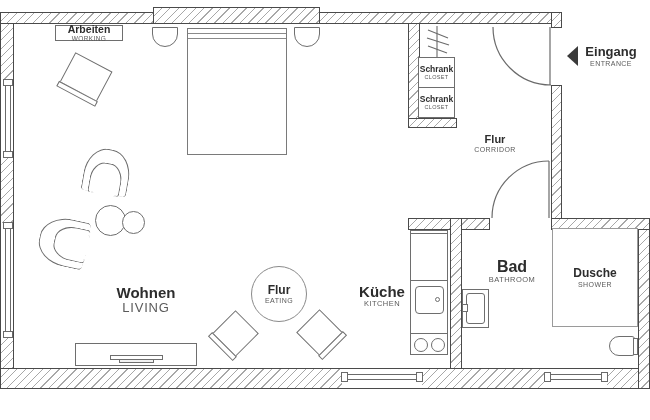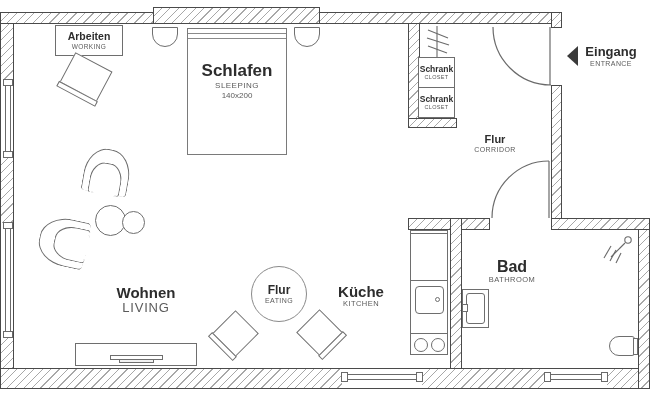--- a/index.html
+++ b/index.html
@@ -106,39 +106,34 @@
 
     <g stroke="#6a6a6a" fill="none" stroke-width="1.1">
       <circle cx="628" cy="240" r="3.2"></circle>
       <line x1="625" y1="243" x2="611" y2="257"></line>
       <line x1="611" y1="246" x2="604" y2="258"></line>
       <line x1="616" y1="250" x2="610" y2="261"></line>
       <line x1="621" y1="253" x2="616" y2="263"></line>
     </g>
   </svg>
 
-  <div class="furn" style="left:55px;top:25px;width:68px;height:31px;">
+  <div class="furn" style="left:55px;top:25px;width:68px;height:16px;">
     <div class="boxlbl" style="left:0;top:0;right:0;bottom:0;">
       <span class="de" style="font-size:10.5px;">Arbeiten</span>
       <span class="en" style="font-size:6.5px;">WORKING</span>
     </div>
   </div>
   <div class="chair" style="left:65px;top:60px;width:42px;height:34px;transform:rotate(28deg);">
     <div class="back"></div>
   </div>
 
   <div class="furn" style="left:152px;top:27px;width:26px;height:20px;border-radius:0 0 13px 13px;"></div>
   <div class="furn" style="left:294px;top:27px;width:26px;height:20px;border-radius:0 0 13px 13px;"></div>
   <div class="furn" style="left:187px;top:28px;width:100px;height:127px;border-color:#7a7a7a;">
     <div style="position:absolute;left:0;right:0;top:4px;height:4px;border-top:1px solid #8a8a8a;border-bottom:1px solid #8a8a8a;"></div>
-    <div class="boxlbl" style="left:0;right:0;top:32px;">
-      <span class="de" style="font-size:17px;">Schlafen</span>
-      <span class="en" style="font-size:8px;">SLEEPING</span>
-      <span class="en" style="font-size:8px;letter-spacing:0;">140x200</span>
-    </div>
   </div>
 
   <div class="furn" style="left:418px;top:57px;width:37px;height:31px;">
     <div class="boxlbl" style="left:0;top:0;right:0;bottom:0;">
       <span class="de" style="font-size:8.5px;">Schrank</span>
       <span class="en" style="font-size:5.5px;">CLOSET</span>
     </div>
   </div>
   <div class="furn" style="left:418px;top:87px;width:37px;height:31px;">
     <div class="boxlbl" style="left:0;top:0;right:0;bottom:0;">
@@ -180,28 +175,34 @@
     <div style="position:absolute;left:4px;top:55px;width:29px;height:28px;border:1px solid #6e6e6e;border-radius:4px;box-sizing:border-box;"></div>
     <div style="position:absolute;left:24px;top:66px;width:5px;height:5px;border:1px solid #6e6e6e;border-radius:50%;box-sizing:border-box;"></div>
     <div style="position:absolute;left:3px;top:107px;width:14px;height:14px;border:1px solid #6e6e6e;border-radius:50%;box-sizing:border-box;"></div>
     <div style="position:absolute;left:20px;top:107px;width:14px;height:14px;border:1px solid #6e6e6e;border-radius:50%;box-sizing:border-box;"></div>
   </div>
 
   <div class="furn" style="left:462px;top:289px;width:27px;height:39px;">
     <div style="position:absolute;left:3px;top:3px;right:3px;bottom:3px;border:1px solid #6e6e6e;border-radius:3px;"></div>
     <div style="position:absolute;left:-1px;top:14px;width:6px;height:8px;border:1px solid #6e6e6e;background:#fff;box-sizing:border-box;"></div>
   </div>
+  <div class="furn" style="left:552px;top:228px;width:86px;height:99px;border-color:#9a9a9a;border-width:1px;">
+    <div class="boxlbl" style="left:0;top:0;right:0;bottom:0;">
+      <span class="de" style="font-size:12px;">Dusche</span>
+      <span class="en" style="font-size:7px;">SHOWER</span>
+    </div>
+  </div>
   <div class="furn" style="left:609px;top:336px;width:26px;height:20px;border-radius:10px 3px 3px 10px;"></div>
   <div class="furn" style="left:633px;top:338px;width:5px;height:17px;"></div>
 
   <div class="lbl" style="left:146px;top:284px;">
     <span class="de" style="font-size:15px;">Wohnen</span>
     <span class="en" style="font-size:13px;">LIVING</span>
   </div>
-  <div class="lbl" style="left:361px;top:283px;">
+  <div class="lbl" style="left:382px;top:283px;">
     <span class="de" style="font-size:15px;">Küche</span>
     <span class="en" style="font-size:7.5px;">KITCHEN</span>
   </div>
   <div class="lbl" style="left:512px;top:258px;">
     <span class="de" style="font-size:16px;">Bad</span>
     <span class="en" style="font-size:7.5px;">BATHROOM</span>
   </div>
   <div class="lbl" style="left:495px;top:133px;">
     <span class="de" style="font-size:11px;">Flur</span>
     <span class="en" style="font-size:7px;">CORRIDOR</span>

